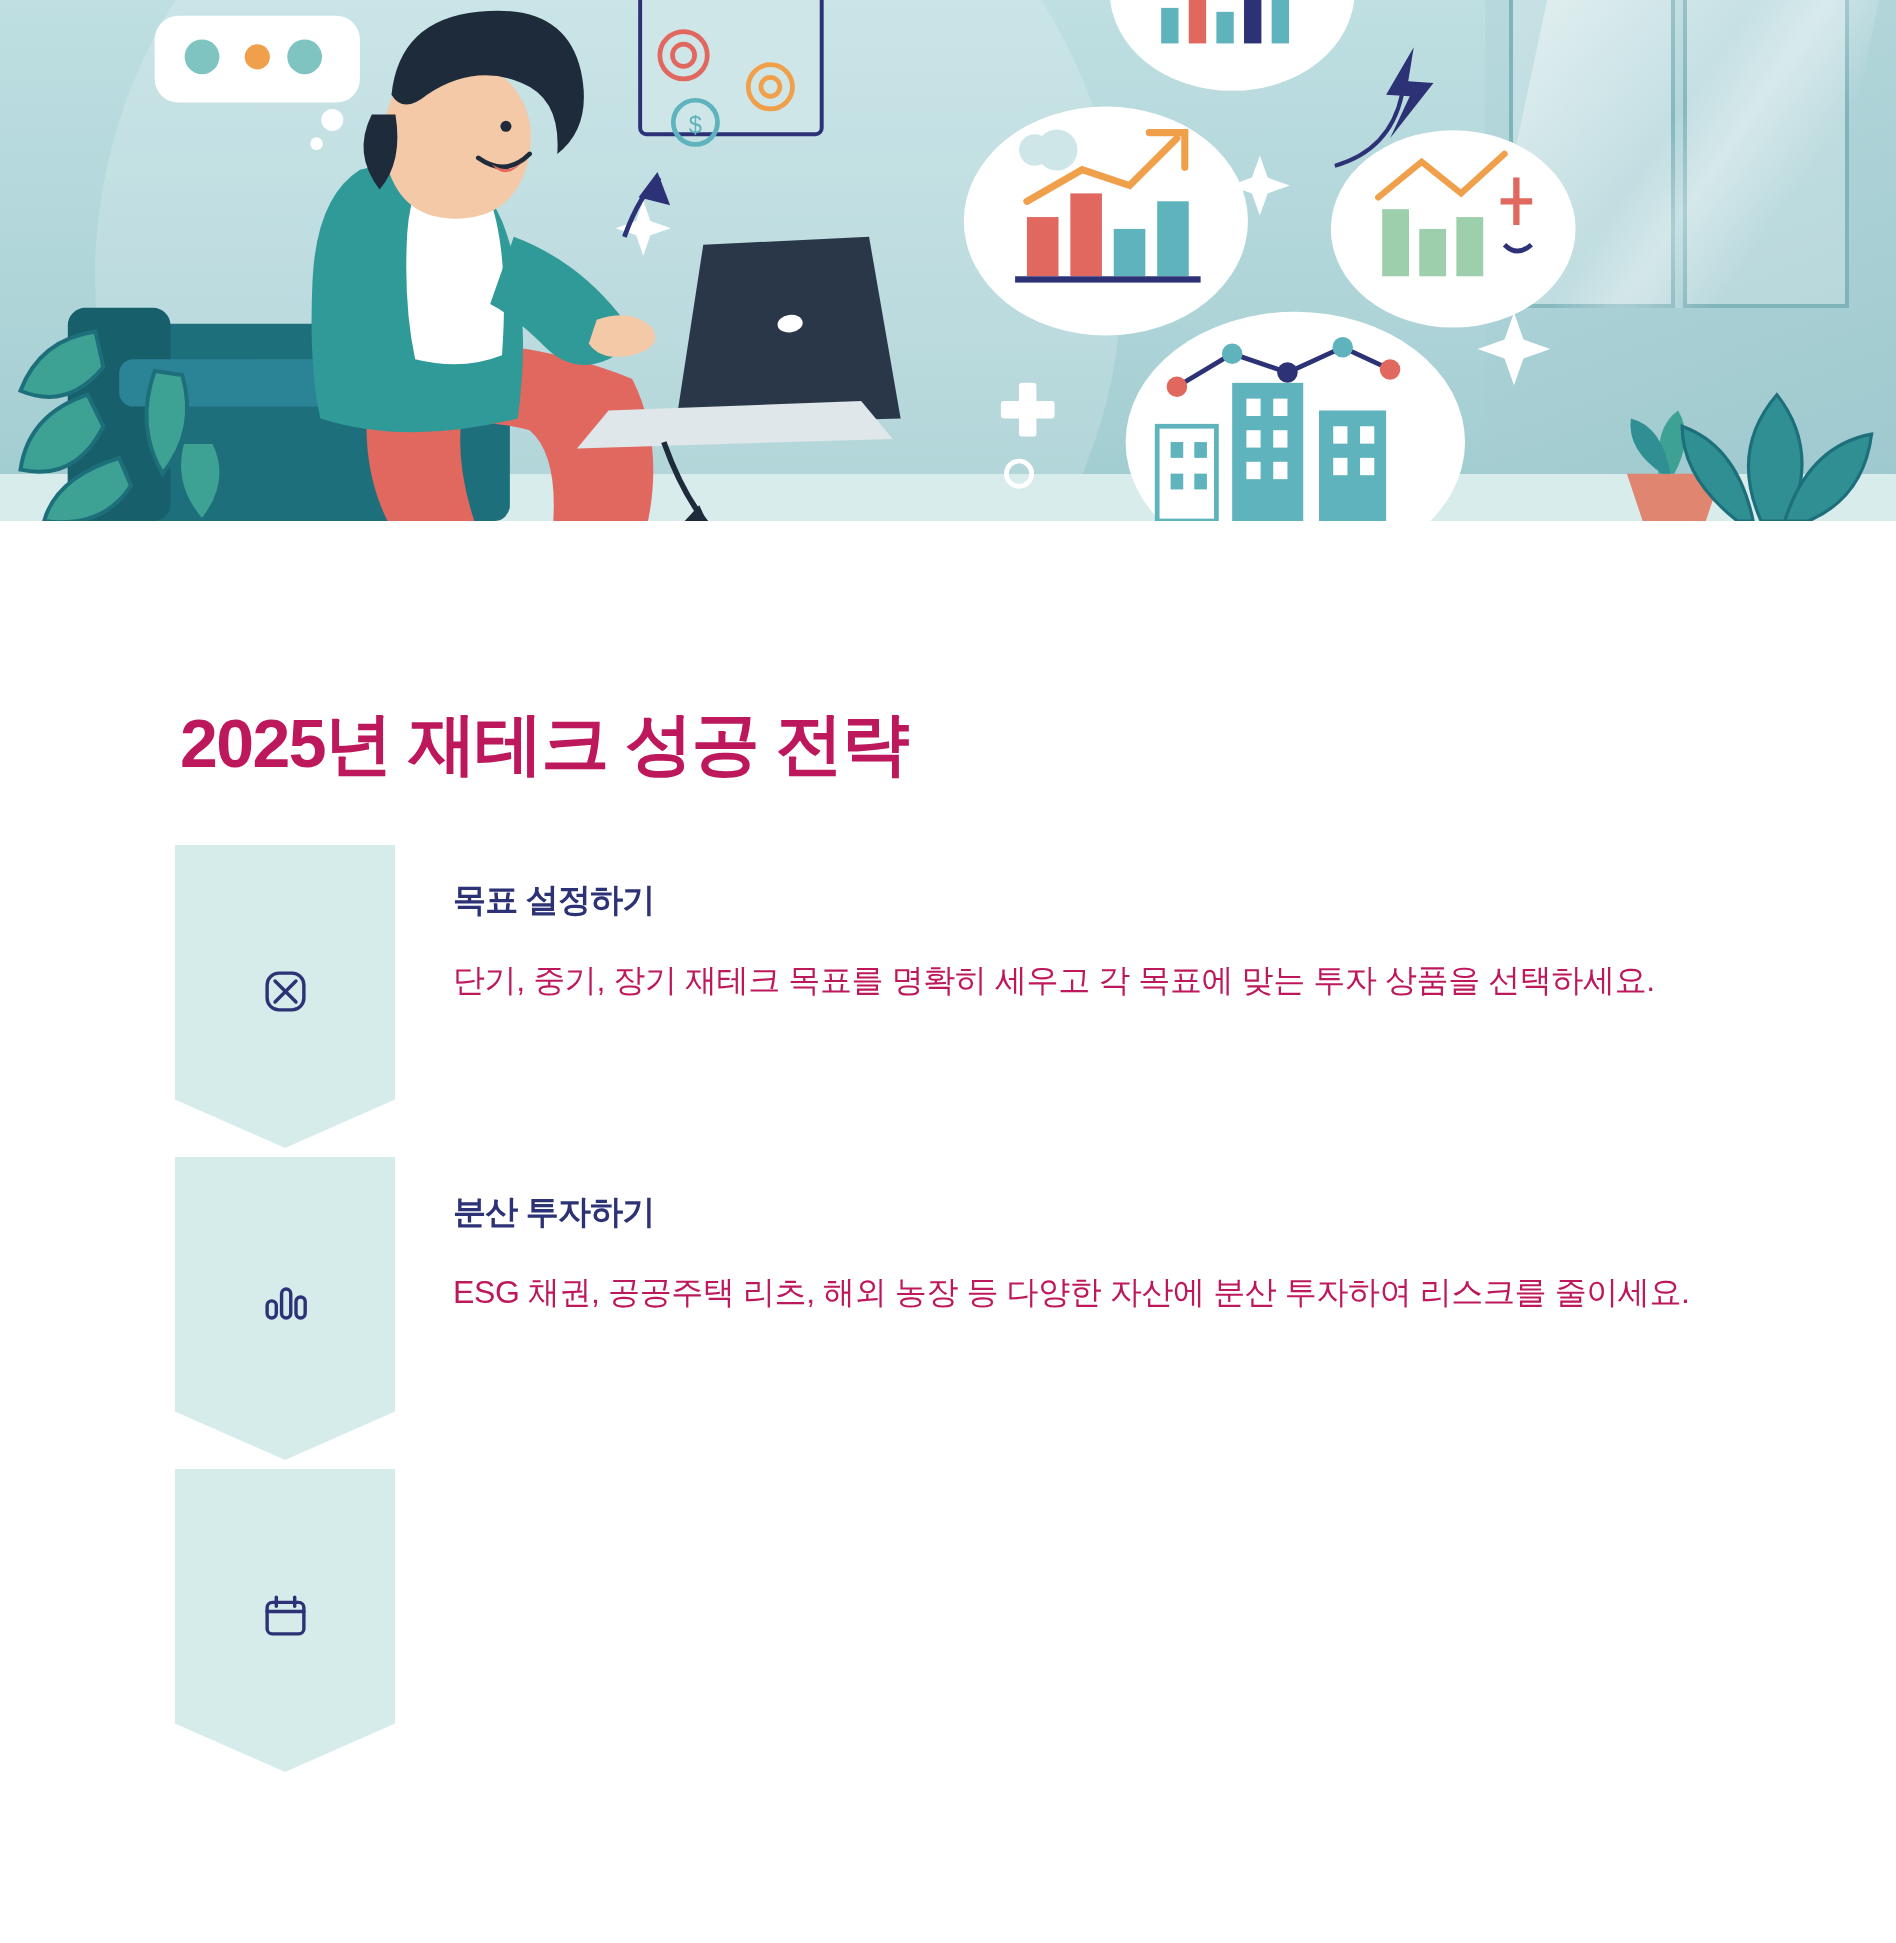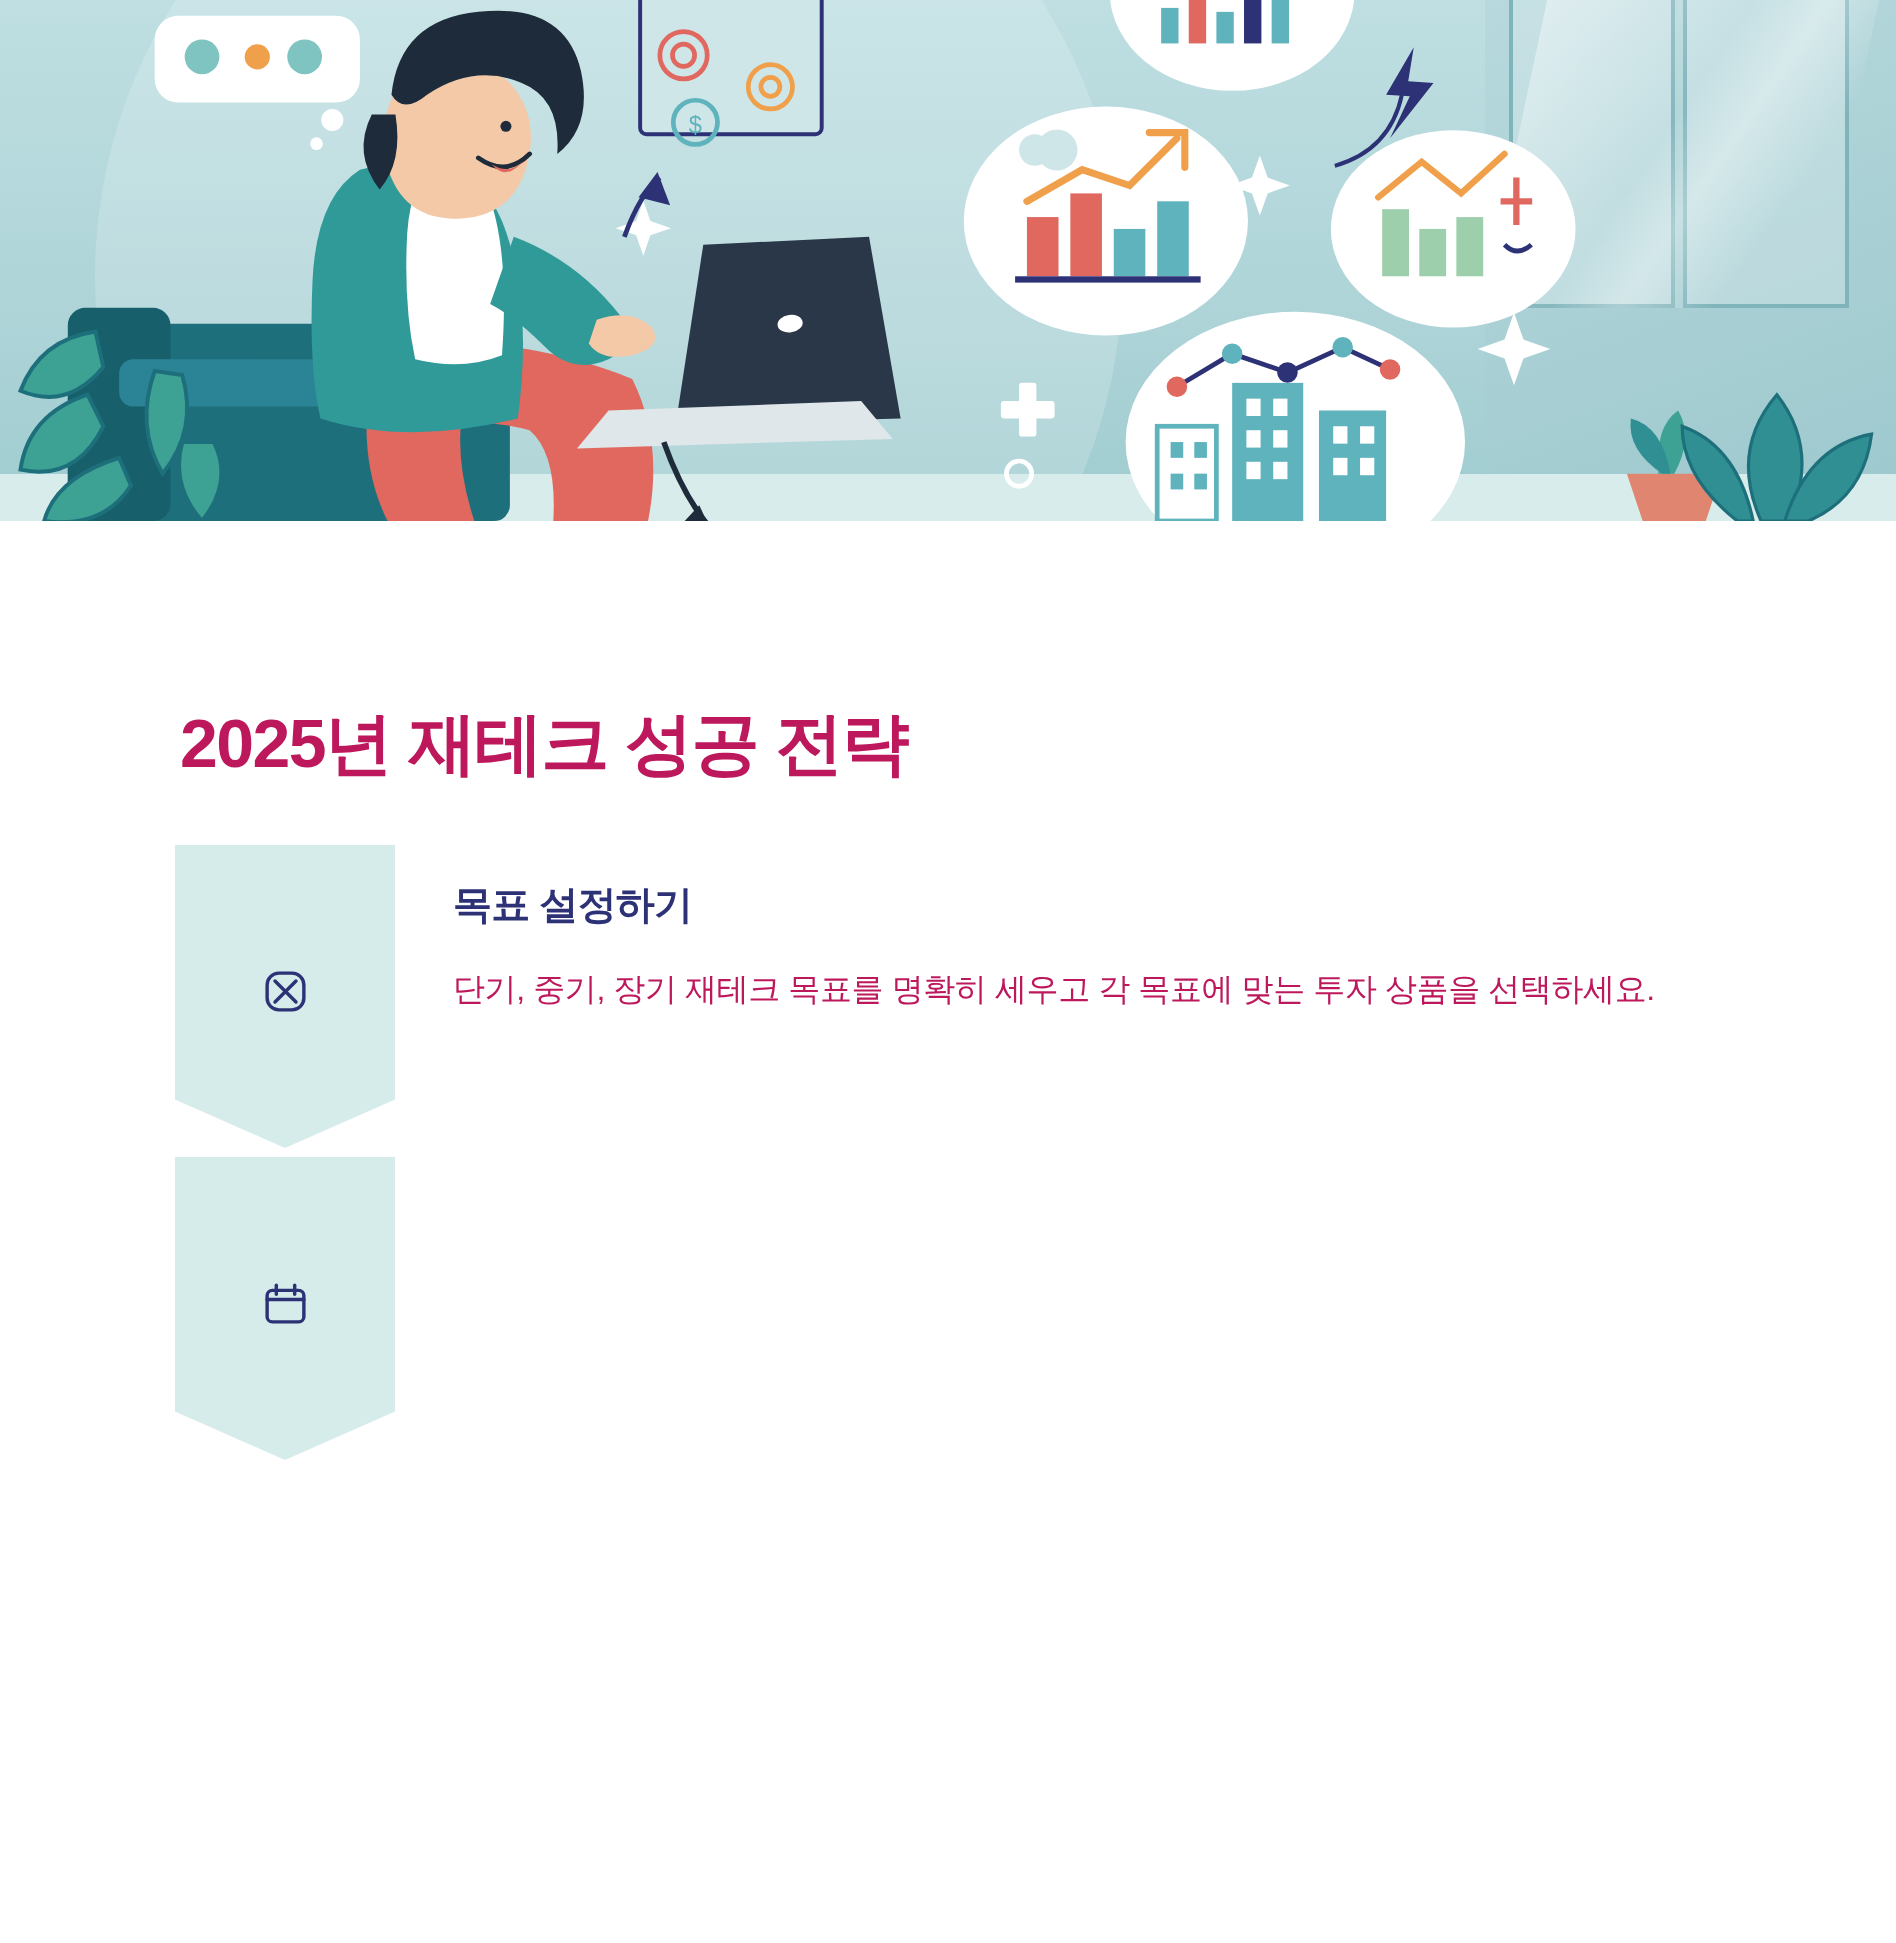--- a/index.html
+++ b/index.html
@@ -119,21 +119,21 @@
   .chev-icon svg { display: inline-block; }
 
   .step-body {
     position: absolute;
     left: 278px;
     top: 33px;
     width: 1272px;
   }
   .step-title {
     margin: 0 0 33px 0;
-    font-size: 39px;
+    font-size: 33px;
     font-weight: 700;
     color: #2c3275;
     letter-spacing: -0.8px;
   }
   .step-desc {
     margin: 0;
     font-size: 32px;
     line-height: 1.55;
     color: #be185d;
     letter-spacing: -0.4px;
@@ -324,20 +324,36 @@
             <path d="M24 24 L24 24"></path>
           </svg>
         </div>
       </div>
       <div class="step-body">
         <h2 class="step-title">목표 설정하기</h2>
         <p class="step-desc">단기, 중기, 장기 재테크 목표를 명확히 세우고 각 목표에 맞는 투자 상품을 선택하세요.</p>
       </div>
     </div>
 
+    <div class="step">
+      <div class="chev-col">
+        <div class="chev"></div>
+        <div class="chev-icon">
+          <svg width="63" height="63" viewBox="0 0 48 48" fill="none" stroke="#2c3275" stroke-width="2.6" stroke-linecap="round">
+            <rect x="10" y="22" width="7" height="13" rx="3.5"></rect>
+            <rect x="21" y="13" width="7" height="22" rx="3.5"></rect>
+            <rect x="32" y="19" width="7" height="16" rx="3.5"></rect>
+          </svg>
+        </div>
+      </div>
+      <div class="step-body">
+        <h2 class="step-title">분산 투자하기</h2>
+        <p class="step-desc">ESG 채권, 공공주택 리츠, 해외 농장 등 다양한 자산에 분산 투자하여 리스크를 줄이세요.</p>
+      </div>
+    </div>
 
     <div class="step">
       <div class="chev-col">
         <div class="chev"></div>
         <div class="chev-icon">
           <svg width="63" height="63" viewBox="0 0 48 48" fill="none" stroke="#2c3275" stroke-width="2.6" stroke-linecap="round" stroke-linejoin="round">
             <rect x="10" y="14" width="28" height="24" rx="4"></rect>
             <path d="M10 21 H38"></path>
             <path d="M17 10 V17"></path>
             <path d="M31 10 V17"></path>

